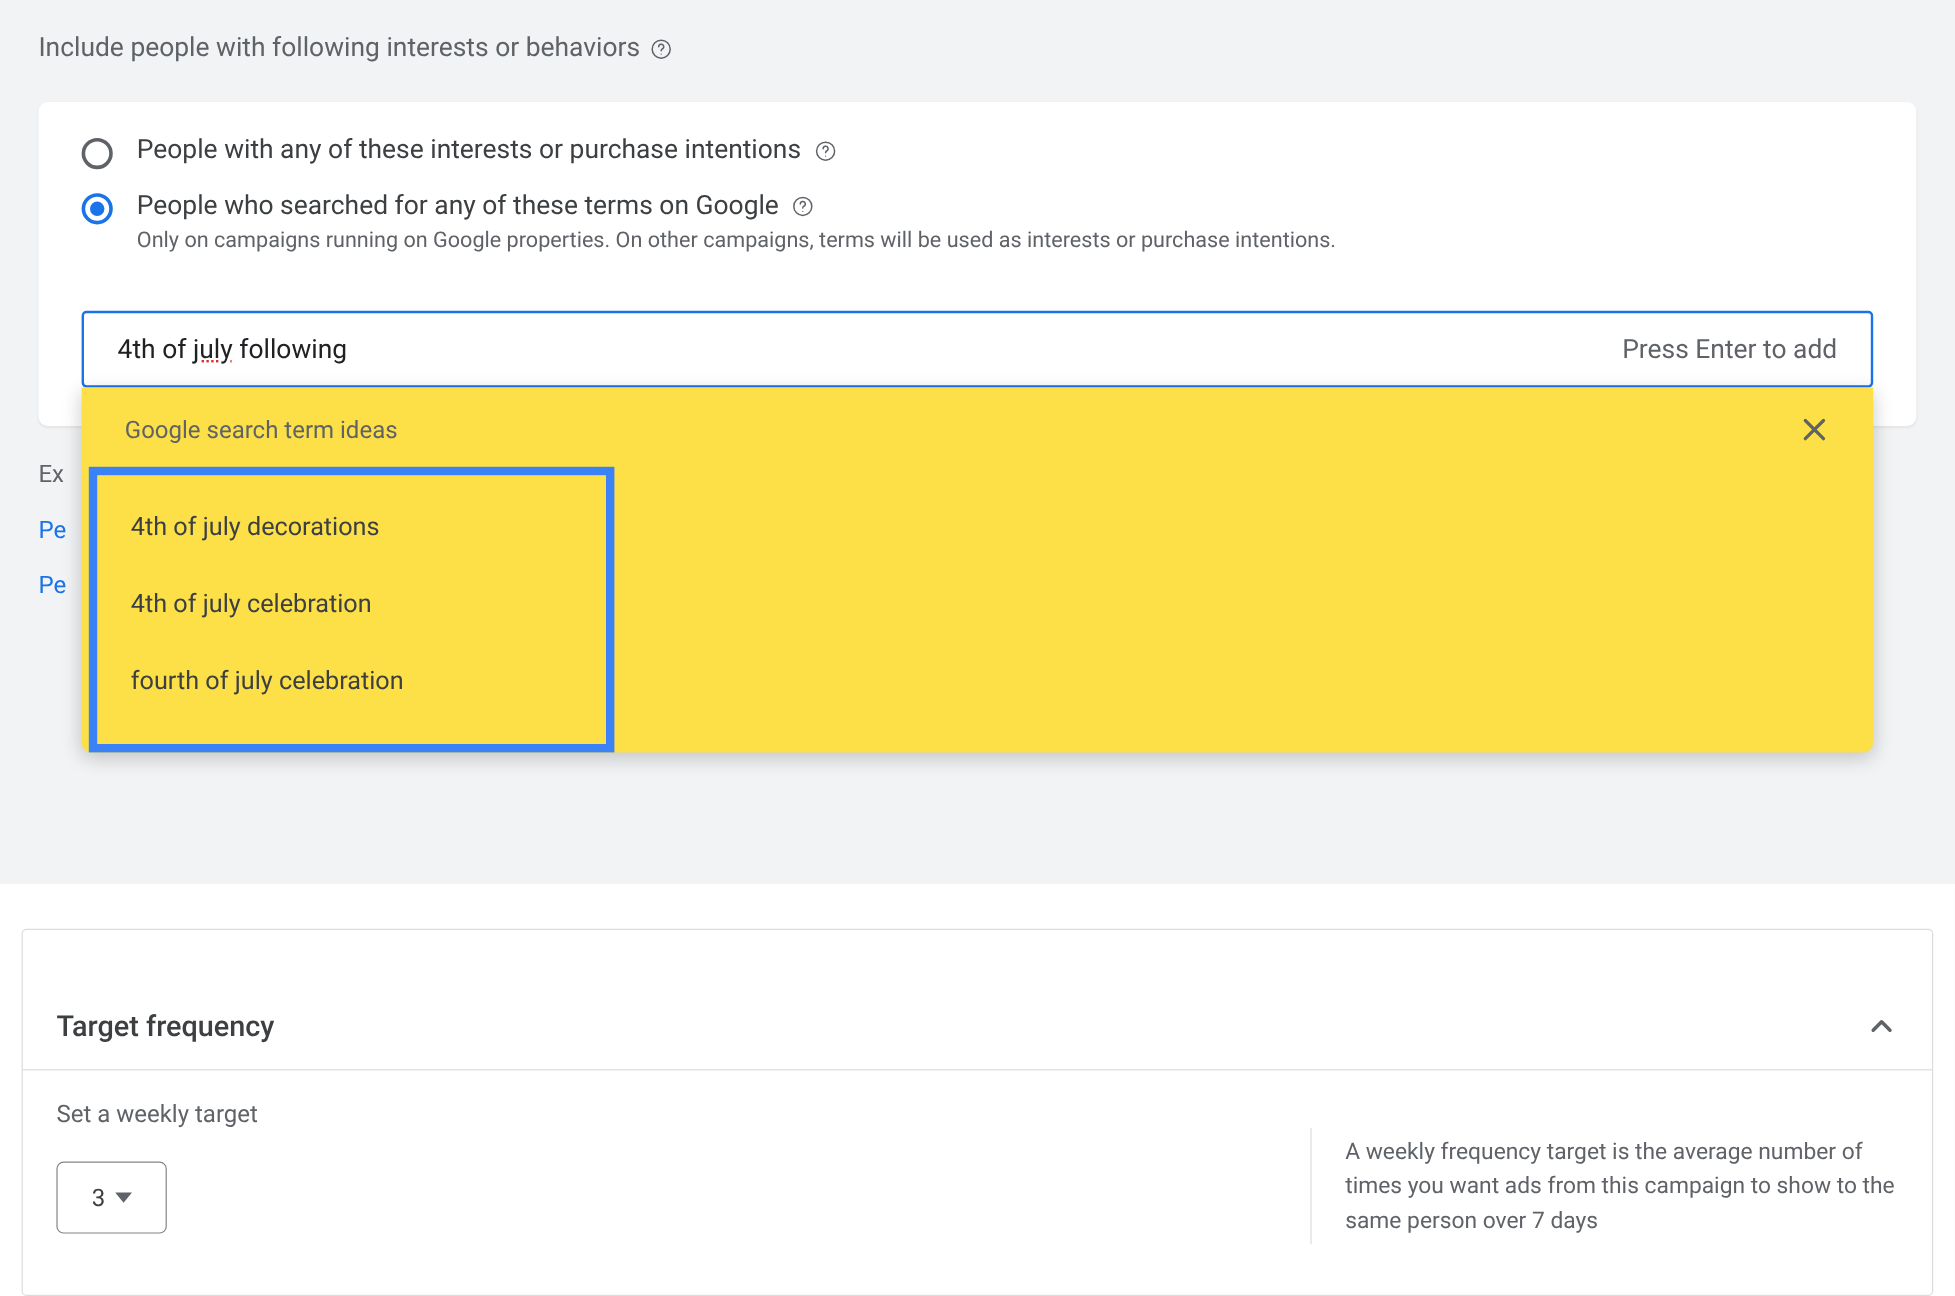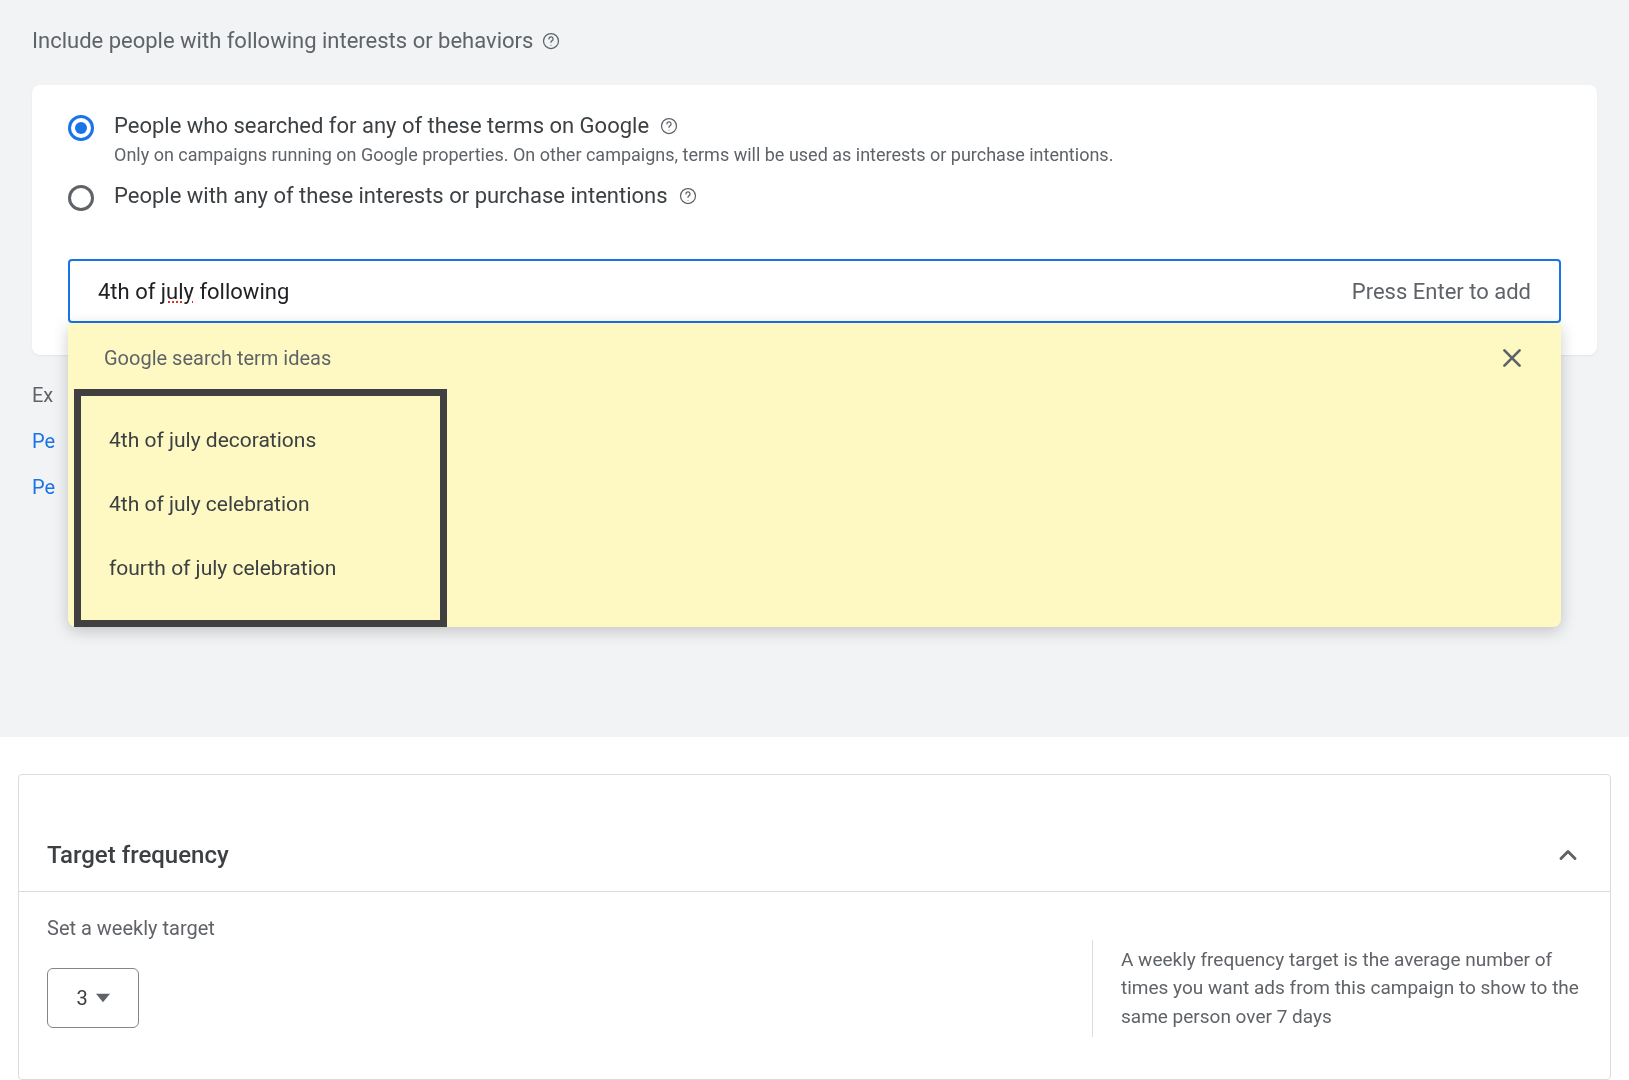--- a/index.html
+++ b/index.html
@@ -119,21 +119,21 @@
     }
     .enter-hint {
       color: #5f6368;
       font-size: 22px;
     }
     .dropdown-panel {
       position: absolute;
       top: 100%;
       left: 0;
       right: 0;
-      background: #fef9c3;
+      background: #fde047;
       border-radius: 0 0 8px 8px;
       box-shadow: 0 4px 16px rgba(0,0,0,0.2);
       z-index: 10;
     }
     .dropdown-header {
       display: flex;
       align-items: center;
       justify-content: space-between;
       padding: 22px 36px 18px 36px;
     }
@@ -147,23 +147,23 @@
       align-items: center;
       justify-content: center;
     }
     .close-btn svg {
       width: 26px;
       height: 26px;
       stroke: #5f6368;
       stroke-width: 2.5;
     }
     .suggestions-highlight {
-      border: 7px solid #404040;
+      border: 7px solid #3b82f6;
       margin: 0 0 0 6px;
-      width: 373px;
+      width: 438px;
       padding: 12px 0 20px 0;
     }
     .suggestion-item {
       padding: 20px 28px;
       font-size: 21px;
       color: #3c4043;
       cursor: pointer;
     }
     .below-card {
       padding: 28px 32px 0 32px;
@@ -270,54 +270,54 @@
       <svg viewBox="0 0 24 24">
           <circle cx="12" cy="12" r="9"></circle>
           <path d="M9.5 9.5a2.5 2.5 0 1 1 3.5 2.3c-.8.4-1 1-1 1.7" stroke-linecap="round"></path>
           <circle cx="12" cy="17" r="0.6" fill="#5f6368" stroke="none"></circle>
         </svg>
     </span>
   </div>
 
   <div class="card">
     <div class="radio-group">
-      <div class="radio-row">
-        <div class="radio-outer selected">
-          <div class="radio-inner"></div>
-        </div>
-        <div class="radio-label-wrap">
-          <div class="radio-label">
-            <span>People who searched for any of these terms on Google</span>
-            <span class="help-icon">
-              <svg viewBox="0 0 24 24">
-                  <circle cx="12" cy="12" r="9"></circle>
-                  <path d="M9.5 9.5a2.5 2.5 0 1 1 3.5 2.3c-.8.4-1 1-1 1.7" stroke-linecap="round"></path>
-                  <circle cx="12" cy="17" r="0.6" fill="#5f6368" stroke="none"></circle>
-                </svg>
-            </span>
-          </div>
-          <div class="radio-sublabel">Only on campaigns running on Google properties. On other campaigns, terms will be used as interests or purchase intentions.</div>
-        </div>
-      </div>
-
       <div class="radio-row">
         <div class="radio-outer"></div>
         <div class="radio-label-wrap">
           <div class="radio-label">
             <span>People with any of these interests or purchase intentions</span>
             <span class="help-icon">
               <svg viewBox="0 0 24 24">
                   <circle cx="12" cy="12" r="9"></circle>
                   <path d="M9.5 9.5a2.5 2.5 0 1 1 3.5 2.3c-.8.4-1 1-1 1.7" stroke-linecap="round"></path>
                   <circle cx="12" cy="17" r="0.6" fill="#5f6368" stroke="none"></circle>
                 </svg>
             </span>
           </div>
         </div>
       </div>
+
+      <div class="radio-row">
+        <div class="radio-outer selected">
+          <div class="radio-inner"></div>
+        </div>
+        <div class="radio-label-wrap">
+          <div class="radio-label">
+            <span>People who searched for any of these terms on Google</span>
+            <span class="help-icon">
+              <svg viewBox="0 0 24 24">
+                  <circle cx="12" cy="12" r="9"></circle>
+                  <path d="M9.5 9.5a2.5 2.5 0 1 1 3.5 2.3c-.8.4-1 1-1 1.7" stroke-linecap="round"></path>
+                  <circle cx="12" cy="17" r="0.6" fill="#5f6368" stroke="none"></circle>
+                </svg>
+            </span>
+          </div>
+          <div class="radio-sublabel">Only on campaigns running on Google properties. On other campaigns, terms will be used as interests or purchase intentions.</div>
+        </div>
+      </div>
     </div>
 
     <div class="search-input-wrap">
       <div class="search-input-box">
         <div class="search-input-value"><span>4th of </span><span class="spellcheck-underline">july</span><span> following</span></div>
         <div class="enter-hint">Press Enter to add</div>
       </div>
 
       <div class="dropdown-panel">
         <div class="dropdown-header">

